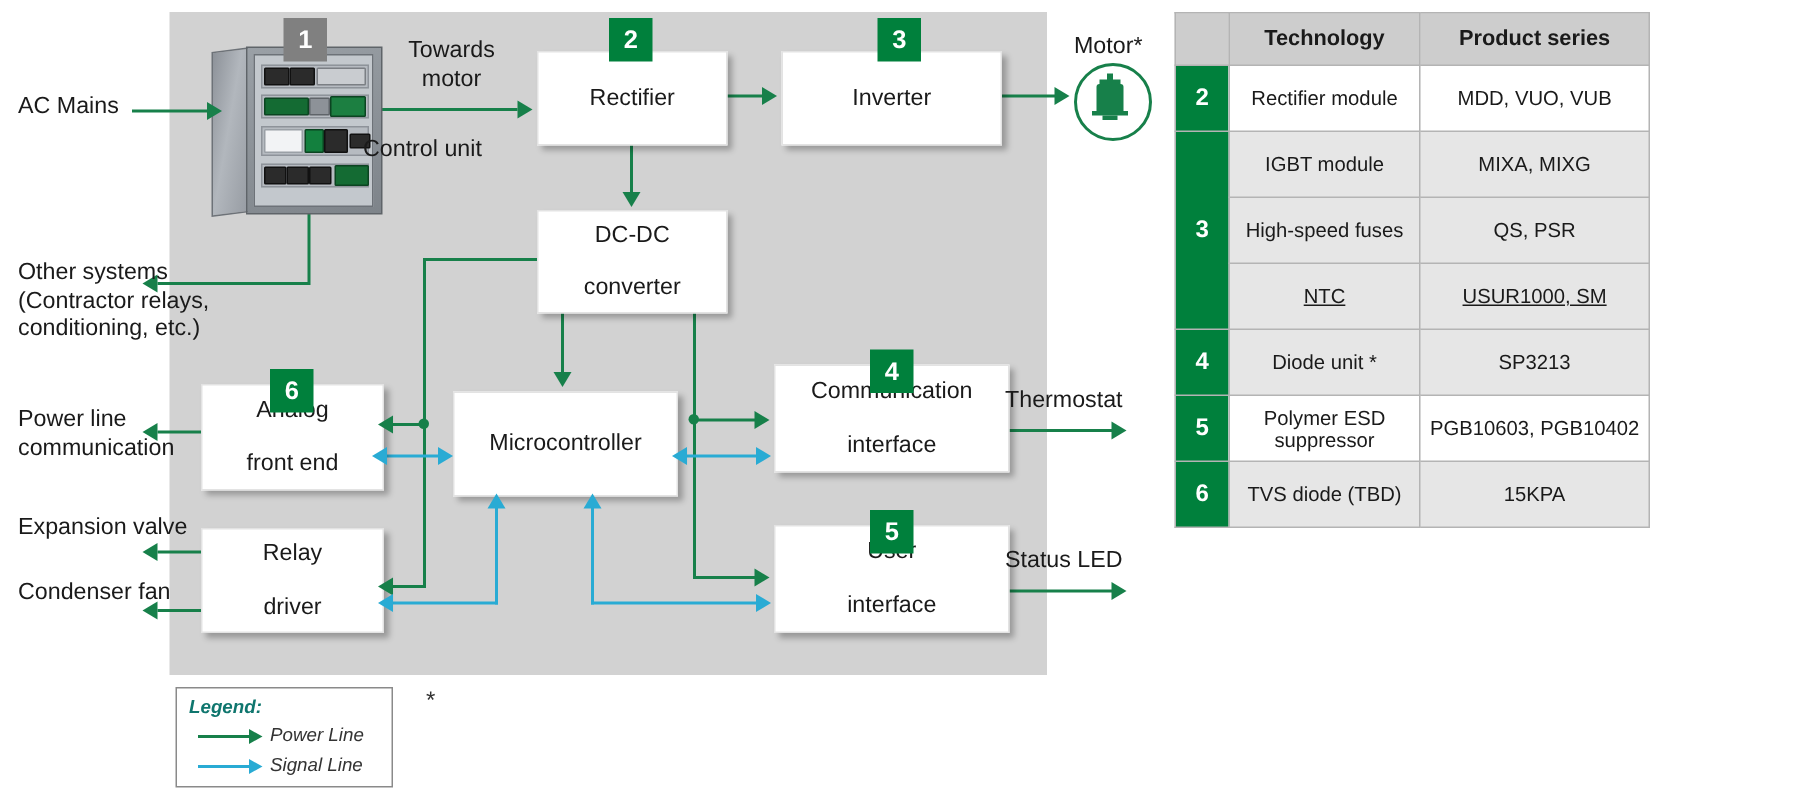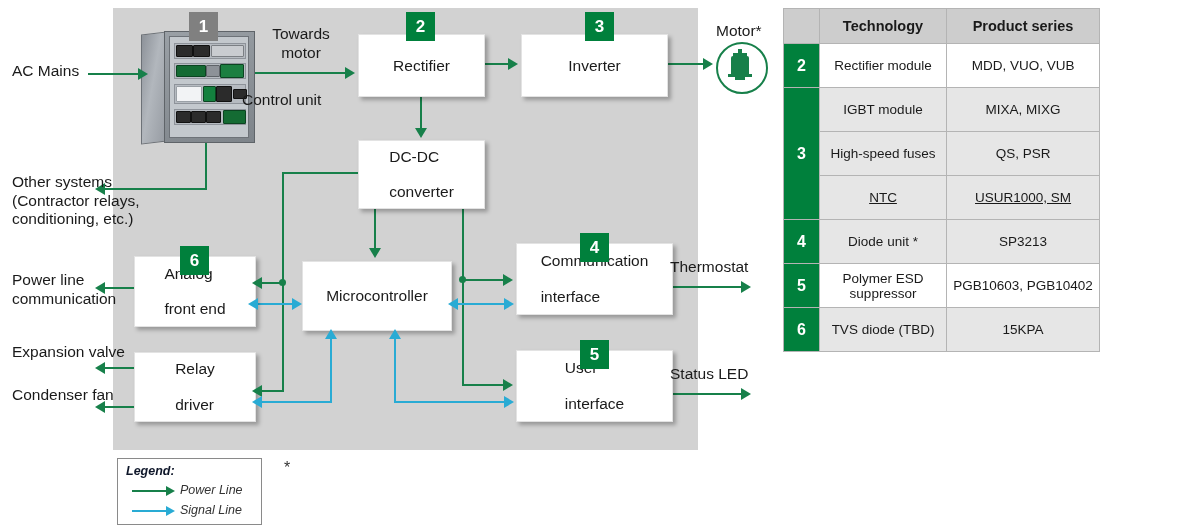--- a/index.html
+++ b/index.html
@@ -6,21 +6,21 @@
   body{width:1200px;height:532px;position:relative;overflow:hidden;
        font-family:"Liberation Sans",sans-serif;color:#1a1a1a;}
 
   
   #gray-panel{position:absolute;left:113px;top:8px;width:585px;height:442px;
               background:#d2d2d2;}
 
   
   .box{position:absolute;background:#ffffff;border:1px solid #e3e3e3;
        box-shadow:3px 3px 4px rgba(0,0,0,.28);
-       display:flex;align-items:center;justify-content:center;text-align:left;
+       display:flex;align-items:center;justify-content:center;text-align:center;
        font-size:15.5px;line-height:1.15;color:#1a1a1a;z-index:4;}
   .box span{display:block;padding:0 4px;}
 
   
   .badge{position:absolute;width:29px;height:29px;background:#00803c;color:#fff;
          font-size:17px;font-weight:bold;display:flex;align-items:center;
          justify-content:center;z-index:6;}
   .badge.gray{background:#808080;}
 
   
@@ -64,21 +64,21 @@
   .cu-part{position:absolute;border-radius:1px;}
 
   
   #motor-icon{position:absolute;left:716px;top:42px;width:48px;height:48px;
               border:2px solid #17804a;border-radius:50%;z-index:5;background:transparent;}
 
   
   #legend{position:absolute;left:117px;top:458px;width:143px;height:65px;
           background:#fff;border:1px solid #8a8a8a;z-index:8;}
   #legend .ttl{position:absolute;left:8px;top:5px;font-size:12.5px;
-               font-style:italic;font-weight:bold;color:#0f172a;}
+               font-style:italic;font-weight:bold;color:#0f766e;}
   .lg-row{position:absolute;left:28px;font-size:12.5px;font-style:italic;color:#333;}
   .lg-line{position:absolute;height:2px;width:36px;}
   .lg-ar{position:absolute;width:0;height:0;
          border-top:5px solid transparent;border-bottom:5px solid transparent;}
 
   
   #footnote{position:absolute;left:284px;top:458px;width:430px;
             font-size:12.5px;font-style:italic;color:#555;line-height:1.5;z-index:8;}
   #footnote .star{position:absolute;left:0px;top:-2px;font-size:16px;
                   font-style:normal;color:#333;}

